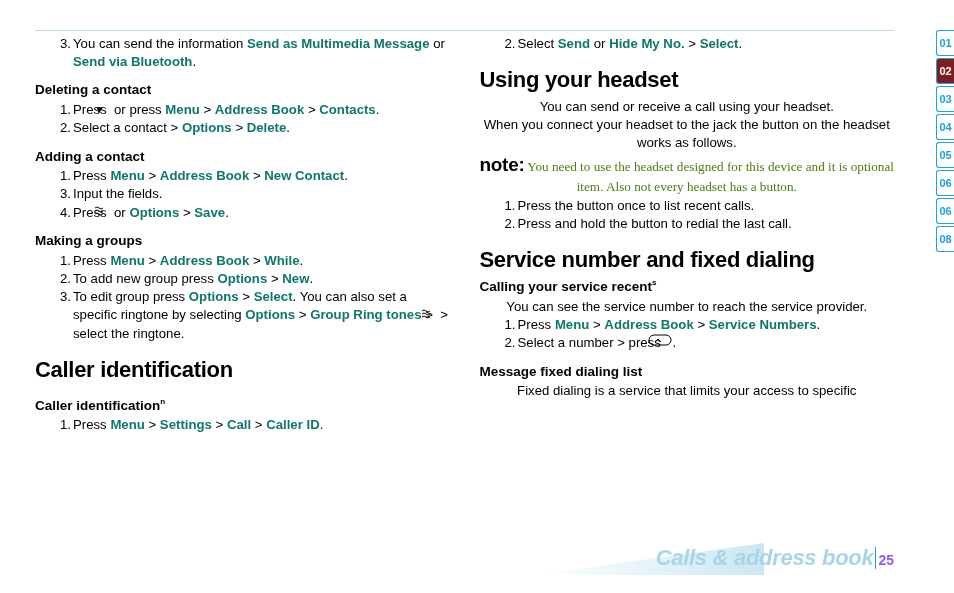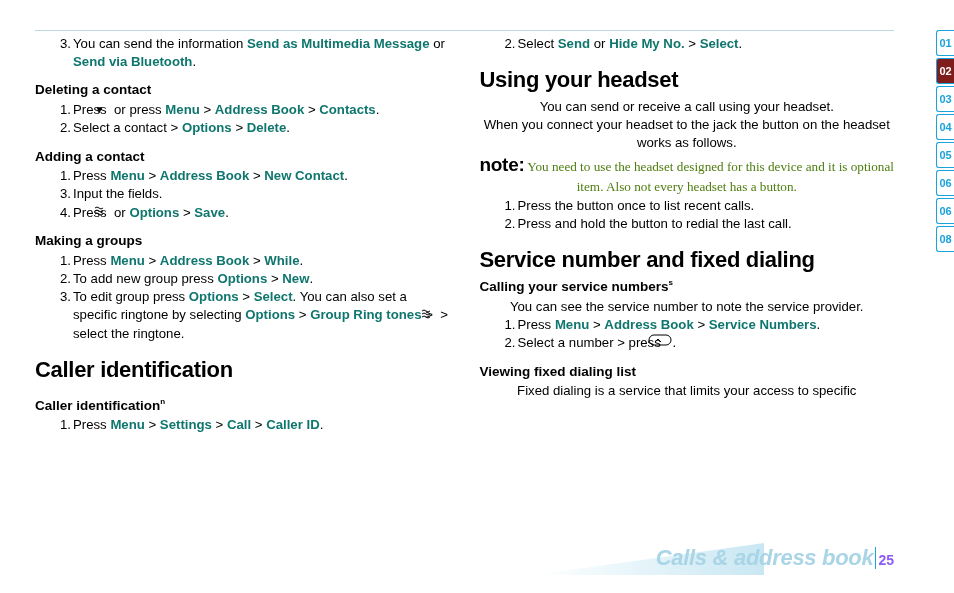--- a/index.html
+++ b/index.html
@@ -150,31 +150,31 @@
     <p class="intro">You can send or receive a call using your headset.</p>
     <p>When you connect your headset to the jack the button on the headset works as follows.</p>
     <p><span class="note-label">note:</span><span class="note-text"> You need to use the headset designed for this device and it is optional item. Also not every headset has a button.</span></p>
 
     <ol>
       <li><span class="num">1.</span><span>Press the button once to list recent calls.</span></li>
       <li><span class="num">2.</span><span>Press and hold the button to redial the last call.</span></li>
     </ol>
 
     <h2 class="major">Service number and fixed dialing</h2>
-    <div class="subhead" style="margin-top:2px"><span>Calling your service numbers</span><span class="sup">s</span></div>
-    <p>You can see the service number to note the service provider.</p>
+    <div class="subhead" style="margin-top:2px"><span>Calling your service recent</span><span class="sup">s</span></div>
+    <p>You can see the service number to reach the service provider.</p>
     <ol>
       <li><span class="num">1.</span><span>Press </span><span class="hl">Menu</span> <span class="sep">&gt;</span> <span class="hl">Address Book</span> <span class="sep">&gt;</span> <span class="hl">Service Numbers</span><span>.</span></li>
       <li><span class="num">2.</span><span>Select a number &gt; press </span><span class="icon-send"><svg width="24" height="12" viewBox="0 0 24 12">
               <rect x="1" y="1" width="22" height="10" rx="5" ry="5" fill="none" stroke="#000" stroke-width="1"></rect>
               <path d="M7 8 L10 5 L13 8" fill="none" stroke="#000" stroke-width="1"></path>
             </svg></span><span>.</span></li>
     </ol>
 
-    <div class="subhead">Viewing fixed dialing list</div>
+    <div class="subhead">Message fixed dialing list</div>
     <p>Fixed dialing is a service that limits your access to specific</p>
   </div>
 </div>
 
 <div class="tabs" id="tabs">
     <div class="tab">01</div>
     <div class="tab active">02</div>
     <div class="tab">03</div>
     <div class="tab">04</div>
     <div class="tab">05</div>

